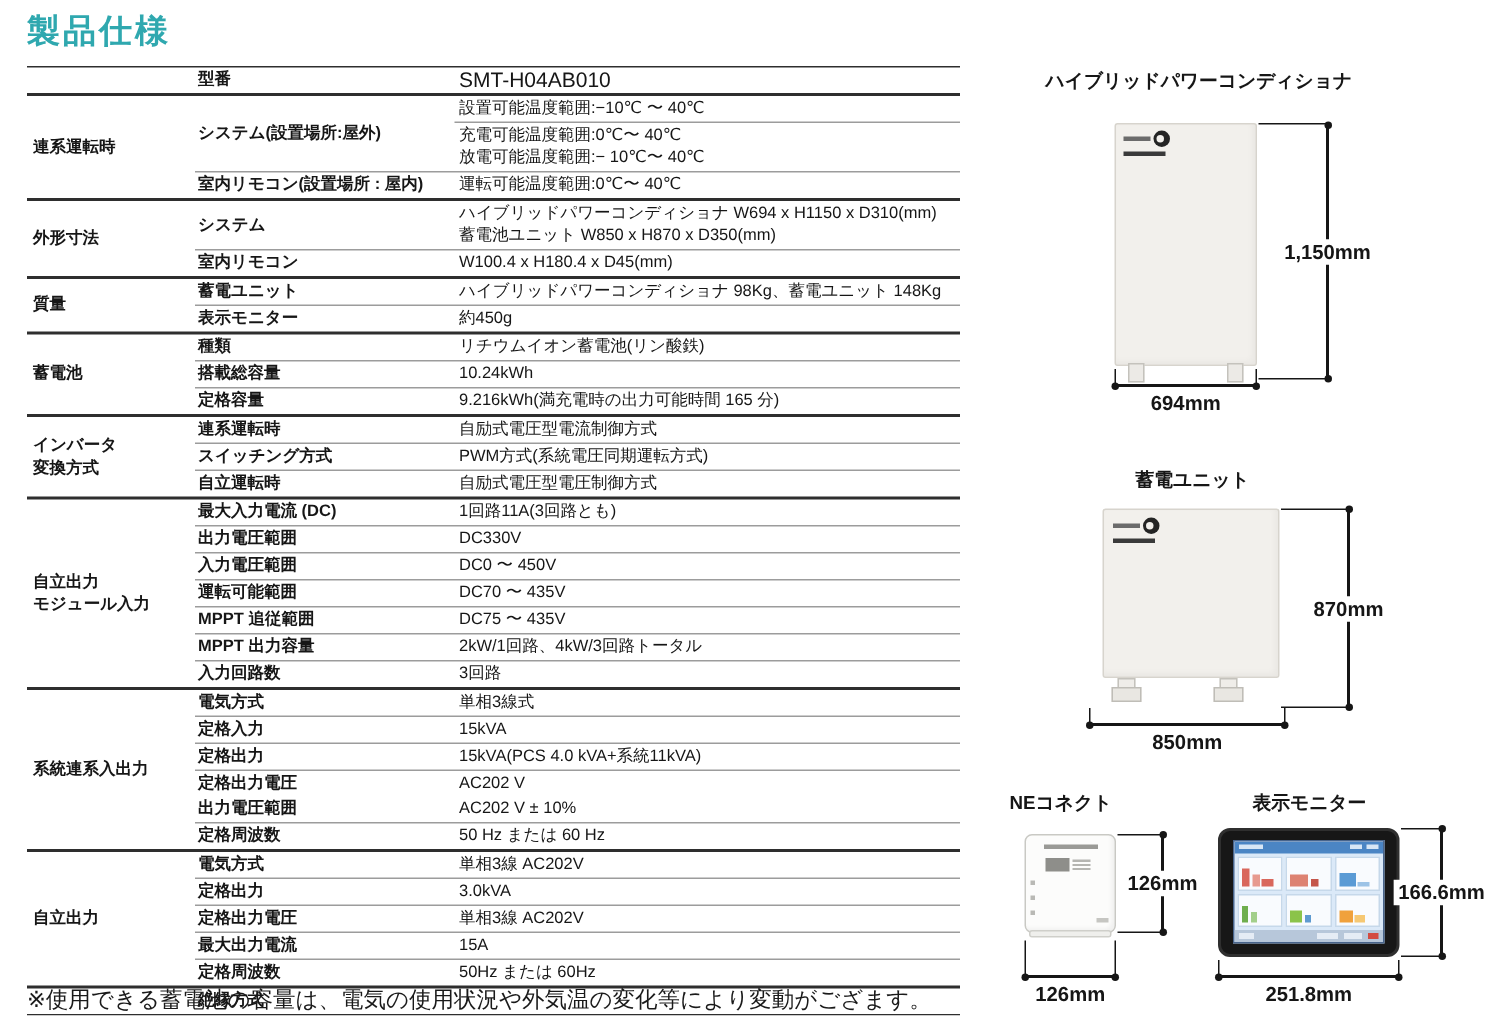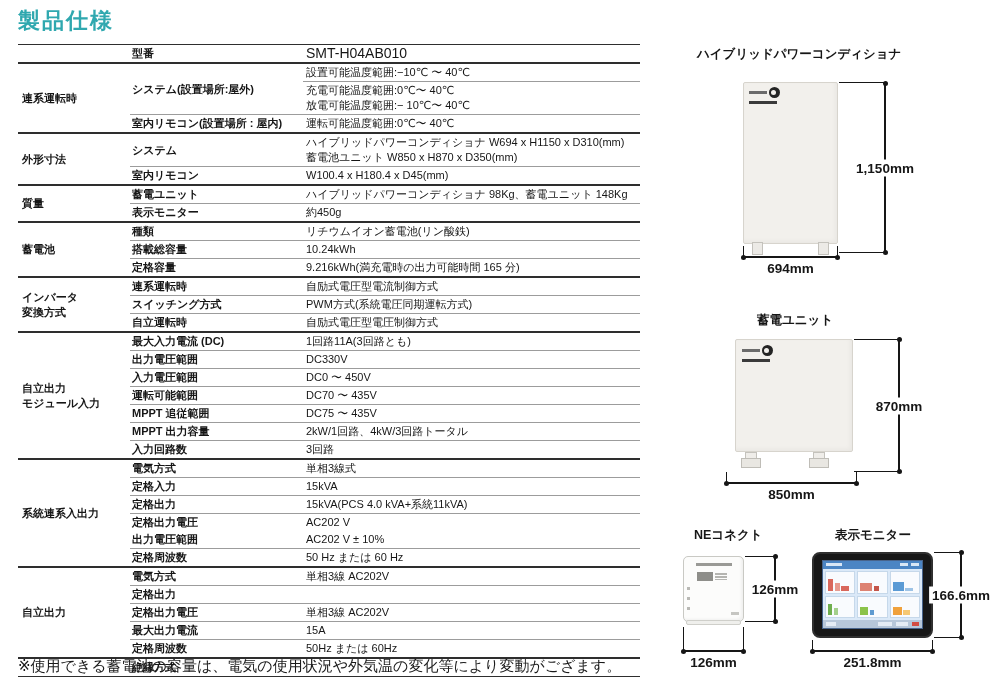--- a/index.html
+++ b/index.html
@@ -325,20 +325,23 @@
       <div class="cat">自立出力</div>
       <div class="gbody">
         <div class="trow">
           <div class="attr">電気方式</div>
           <div class="vals">
               <div class="val">単相3線 AC202V</div>
             </div>
         </div>
         <div class="trow">
           <div class="attr">定格出力</div>
+          <div class="vals">
+              <div class="val">3.0kVA</div>
+            </div>
         </div>
         <div class="trow">
           <div class="attr">定格出力電圧</div>
           <div class="vals">
               <div class="val">単相3線 AC202V</div>
             </div>
         </div>
         <div class="trow">
           <div class="attr">最大出力電流</div>
           <div class="vals">
@@ -433,21 +436,21 @@
   </div>
   <div class="ext" style="left:726px; top:472px; width:1px; height:11px;"></div>
   <div class="ext" style="left:856px; top:472px; width:1px; height:11px;"></div>
   <div class="hdim" style="left:726px; top:483px; width:131px;">
     <span class="line"></span>
       <span class="dot-l"></span>
       <span class="dot-r"></span>
     <span class="dlabel">850mm</span>
   </div>
 
-  <div class="prod-heading" style="left:694px; top:527px;">NEコネクト</div>
+  <div class="prod-heading" style="left:673px; top:527px;">NEコネクト</div>
 
   <div class="ne-device" style="left:683px; top:556px; width:61px; height:66px;">
     <span class="ne-toptext"></span>
     <span class="ne-logo"></span>
     <span class="ne-led" style="top:30px;"></span>
     <span class="ne-led" style="top:40px;"></span>
     <span class="ne-led" style="top:50px;"></span>
     <span class="ne-slot"></span>
     <span class="ne-base"></span>
   </div>

